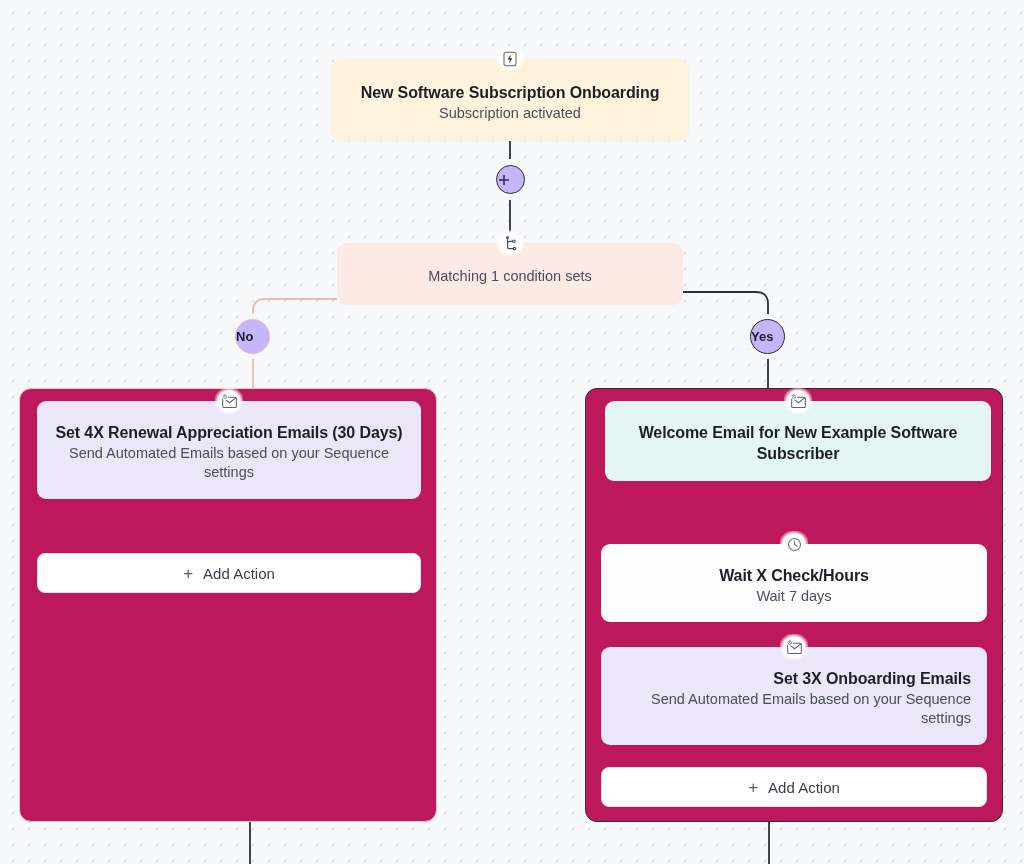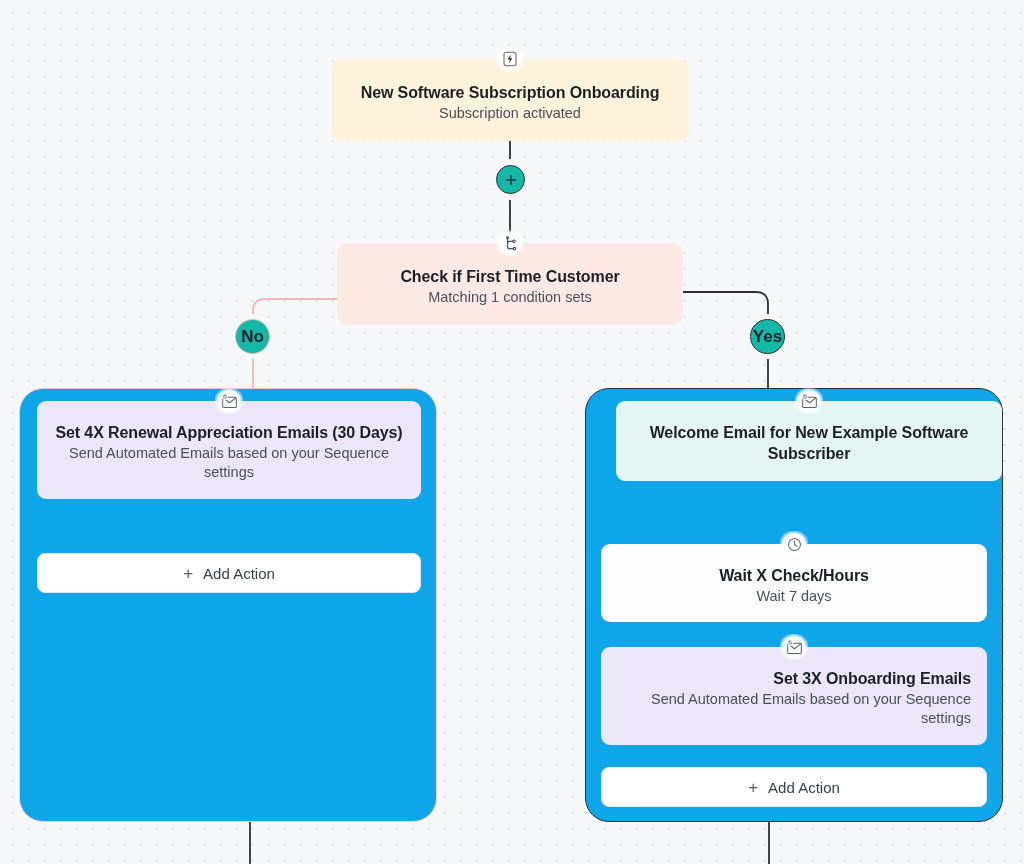--- a/index.html
+++ b/index.html
@@ -89,22 +89,22 @@
     width: 346px;
     background: #fdeae4;
     padding-top: 24px;
     padding-bottom: 18px;
   }
 
   
   .branch-box {
     position: absolute;
     z-index: 2;
-    border-radius: 24px;
-    background: #0ea5e9;
+    border-radius: 12px;
+    background: #be185d;
   }
   #branch-no {
     left: 19px;
     top: 388px;
     width: 418px;
     height: 434px;
     border: 1.5px solid #f3c9c4;
   }
   #branch-yes {
     left: 585px;
@@ -124,21 +124,21 @@
   }
   .inner.email   { background: #ebe6fa; }
   .inner.welcome { background: #e4f6f4; }
   .inner.wait    { background: #fdfdfe; }
 
   
   #no-email  { left: 17px;  top: 12px;  width: 384px; }
   #no-add    { left: 17px;  top: 164px; width: 384px; }
 
   
-  #yes-welcome { left: 30px; top: 12px;  width: 386px; }
+  #yes-welcome { left: 19px; top: 12px;  width: 386px; }
   #yes-wait    { left: 15px; top: 155px; width: 386px; }
   #yes-email   { left: 15px; top: 258px; width: 386px; text-align: right; }
   #yes-add     { left: 15px; top: 378px; width: 386px; }
 
   
   .add-action {
     position: absolute;
     z-index: 3;
     height: 40px;
     border: 1px solid #e3e5ea;
@@ -157,25 +157,25 @@
     color: #5b6069;
     line-height: 1;
     font-weight: 300;
   }
 
   
   .badge {
     position: absolute;
     z-index: 5;
     border-radius: 50%;
-    background: #14b8a6;
+    background: #c4b5fd;
     display: flex;
     align-items: center;
-    justify-content: center;
-    font-size: 17px;
+    justify-content: flex-start;
+    font-size: 13px;
     font-weight: bold;
     color: #1c1f26;
   }
   #badge-plus {
     left: 496px; top: 165px;
     width: 29px; height: 29px;
     border: 1.6px solid #2b2f36;
     box-shadow: 0 0 0 6px #f7f8fa;
   }
   #badge-plus svg { display: block; }
@@ -235,21 +235,20 @@
   <div class="node" id="condition">
     <span class="node-icon">
       <svg width="17" height="17" viewBox="0 0 20 20">
         <path d="M6.5 3.5 L6.5 14 Q6.5 16 9 16 L13.5 16" fill="none" stroke="#4a4f58" stroke-width="1.4" stroke-linecap="round"></path>
         <path d="M6.5 9.5 Q6.5 7.5 9 7.5 L12.5 7.5" fill="none" stroke="#4a4f58" stroke-width="1.4" stroke-linecap="round"></path>
         <circle cx="6.5" cy="3.2" r="1.7" fill="#4a4f58"></circle>
         <circle cx="14" cy="7.3" r="1.5" fill="none" stroke="#4a4f58" stroke-width="1.3"></circle>
         <circle cx="14.6" cy="16" r="1.5" fill="none" stroke="#4a4f58" stroke-width="1.3"></circle>
       </svg>
     </span>
-    <div class="node-title">Check if First Time Customer</div>
     <div class="node-sub">Matching 1 condition sets</div>
   </div>
 
   <div class="badge" id="badge-no">
     <span>No</span>
   </div>
   <div class="badge" id="badge-yes">
     <span>Yes</span>
   </div>
 

